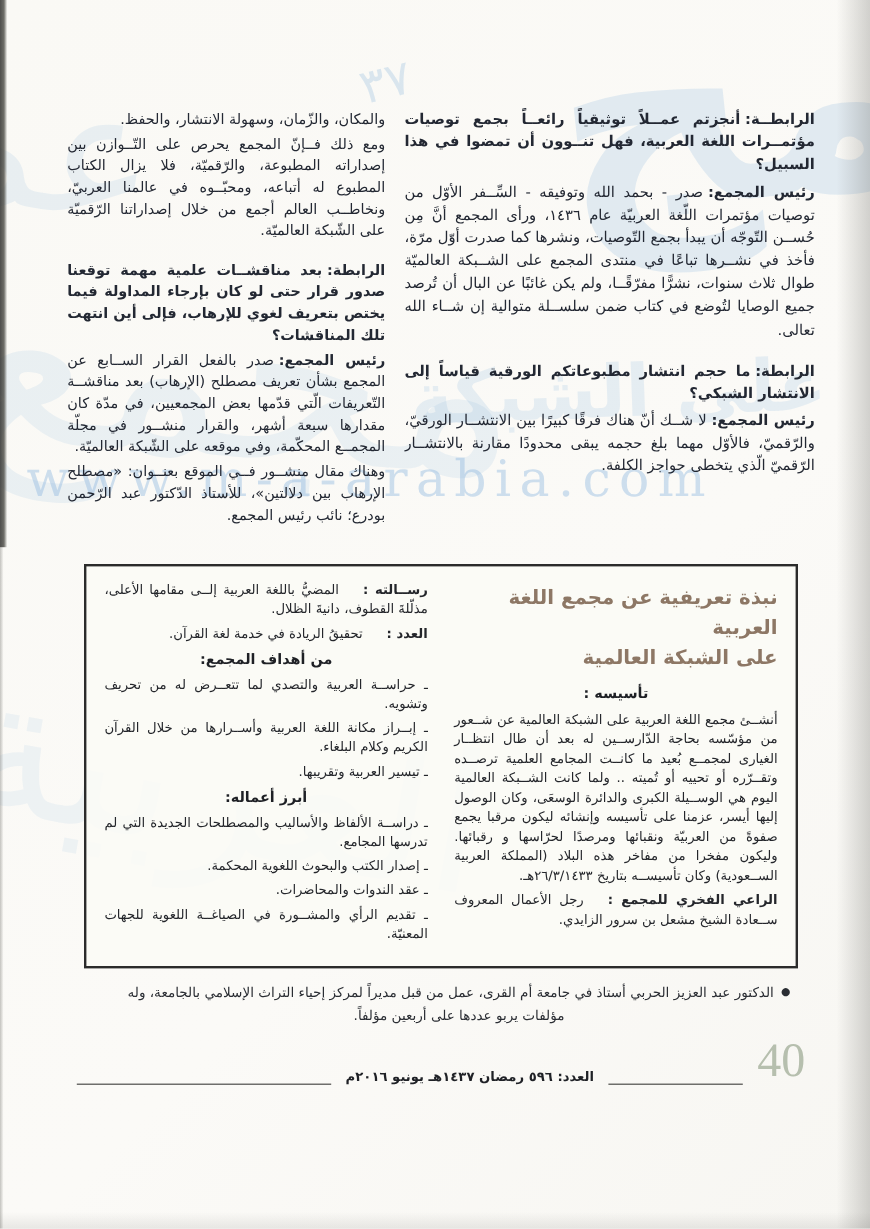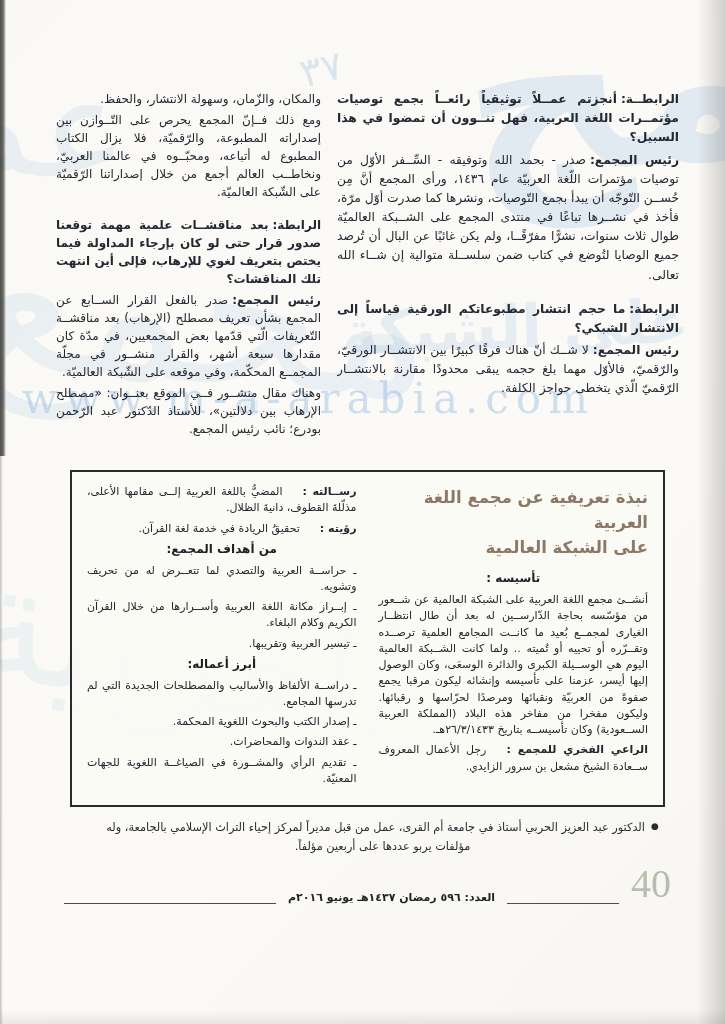--- a/index.html
+++ b/index.html
@@ -127,21 +127,21 @@
       <div class="ib-col">
         <h2 class="ib-title">نبذة تعريفية عن مجمع اللغة العربية
 على الشبكة العالمية</h2>
         <h3 class="ib-h">تأسيسه :</h3>
         <p class="ib-p">أنشــئ مجمع اللغة العربية على الشبكة العالمية عن شــعور من مؤسّسه بحاجة الدّارســين له بعد أن طال انتظــار الغيارى لمجمــع بُعيد ما كانــت المجامع العلمية ترصــده وتقــرّره أو تحييه أو تُميته .. ولما كانت الشــبكة العالمية اليوم هي الوســيلة الكبرى والدائرة الوسعَى، وكان الوصول إليها أيسر، عزمنا على تأسيسه وإنشائه ليكون مرقبا يجمع صفوةً من العربيّة ونقبائها ومرصدًا لحرّاسها و رقبائها. وليكون مفخرا من مفاخر هذه البلاد (المملكة العربية الســعودية) وكان تأسيســه بتاريخ ٢٦/٣/١٤٣٣هـ.</p>
         <p class="ib-p"><span class="lbl-b">الراعي الفخري للمجمع :</span><span>رجل الأعمال المعروف ســعادة الشيخ مشعل بن سرور الزايدي.</span></p>
       </div>
 
       <div class="ib-col">
         <p class="ib-p"><span class="lbl-b">رســالته :</span><span>المضيُّ باللغة العربية إلــى مقامها الأعلى، مذلّلةَ القطوف، دانيةَ الظلال.</span></p>
-        <p class="ib-p"><span class="lbl-b">رؤيته :</span><span>تحقيقُ الريادة في خدمة لغة القرآن.</span></p>
+        <p class="ib-p"><span class="lbl-b">العدد :</span><span>تحقيقُ الريادة في خدمة لغة القرآن.</span></p>
         <h3 class="ib-h gap-top">من أهداف المجمع:</h3>
         <p class="ib-p">ـ حراســة العربية والتصدي لما تتعــرض له من تحريف وتشويه.</p>
         <p class="ib-p">ـ إبــراز مكانة اللغة العربية وأســرارها من خلال القرآن الكريم وكلام البلغاء.</p>
         <p class="ib-p">ـ تيسير العربية وتقريبها.</p>
         <h3 class="ib-h gap-top">أبرز أعماله:</h3>
         <p class="ib-p">ـ دراســة الألفاظ والأساليب والمصطلحات الجديدة التي لم تدرسها المجامع.</p>
         <p class="ib-p">ـ إصدار الكتب والبحوث اللغوية المحكمة.</p>
         <p class="ib-p">ـ عقد الندوات والمحاضرات.</p>
         <p class="ib-p">ـ تقديم الرأي والمشــورة في الصياغــة اللغوية للجهات المعنيّة.</p>
       </div>

